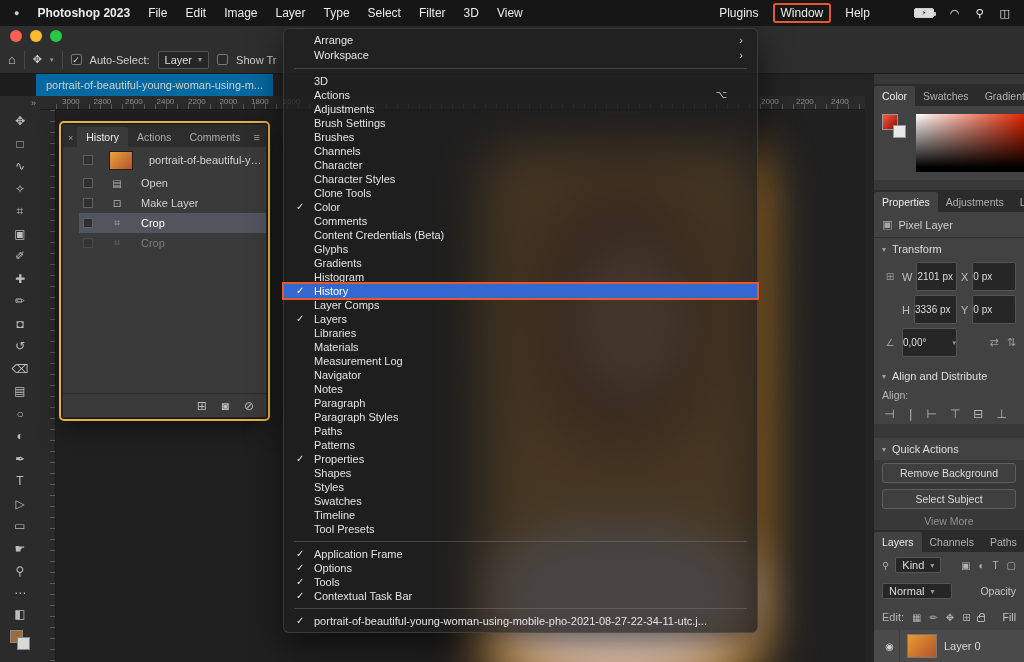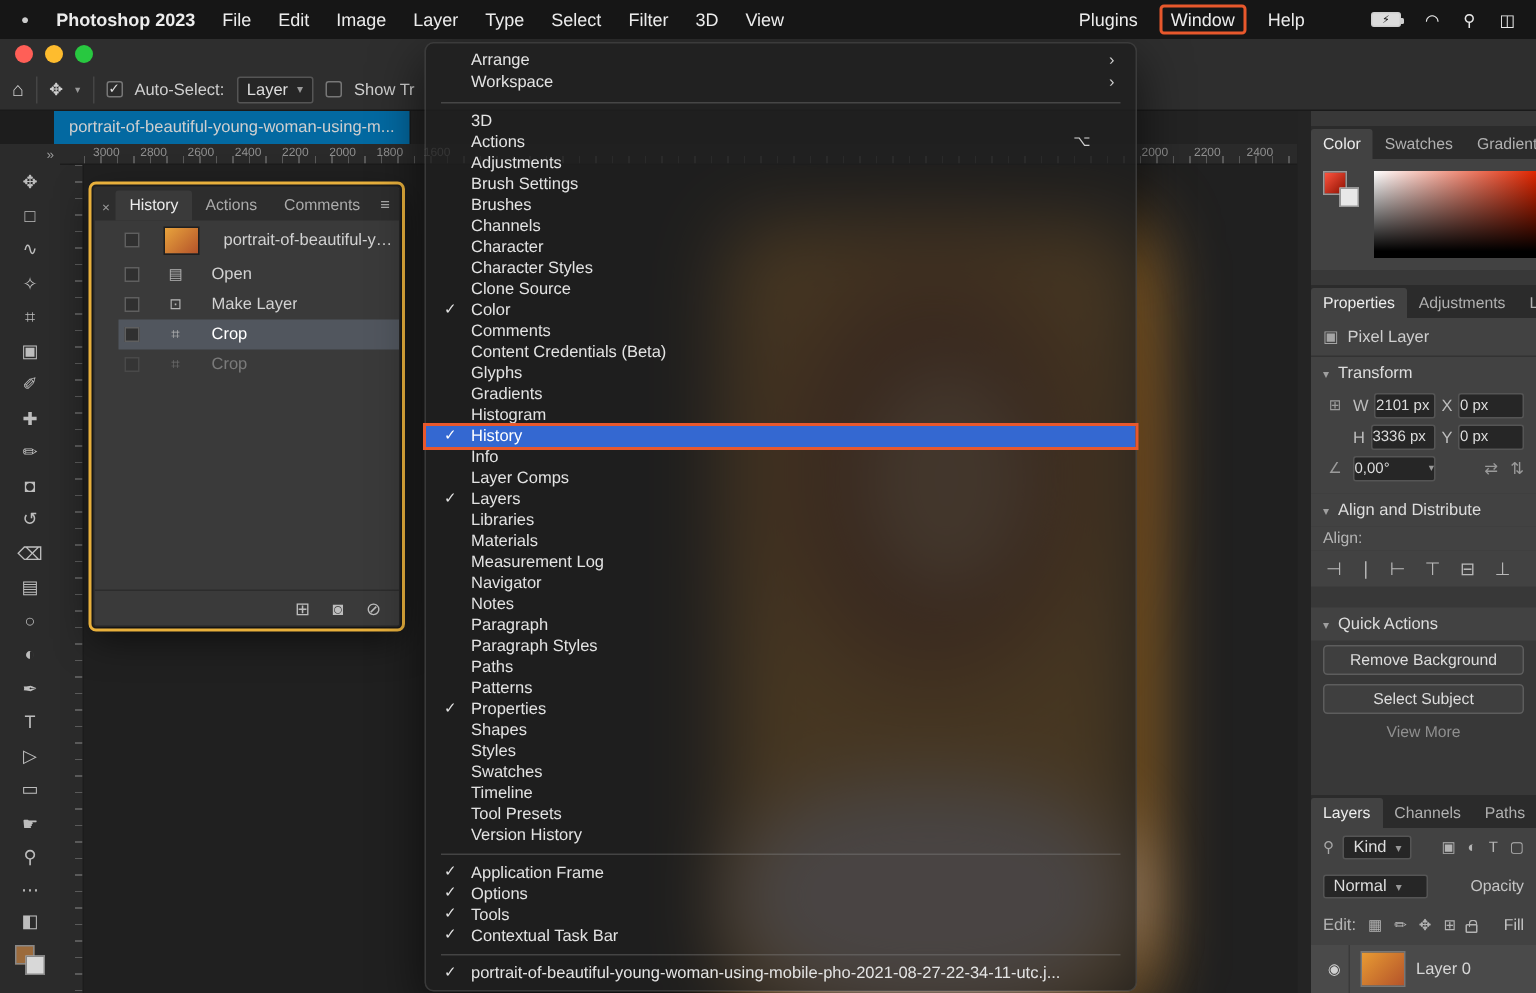--- a/index.html
+++ b/index.html
@@ -90,21 +90,21 @@
       linear-gradient(to bottom, rgba(0,0,0,0) 0%, #000 92%),
       linear-gradient(to right, #ffffff, #e02500); }
 
   .row-line { display:flex; align-items:center; gap:6px; padding:0 8px; flex:0 0 auto; color:#cfcfcf; }
   .pixel-layer { height:26px; background:#424242; border-bottom:1px solid #333; }
   .sec-head { height:22px; font-size:11px; color:#dddddd; background:#424242; }
   .sec-head .chev { font-size:8px; color:#9f9f9f; }
 
   .tgrid { display:grid; grid-template-columns:16px 1fr 1fr; gap:4px 4px; padding:2px 8px 8px 8px; background:#424242; flex:0 0 auto; align-items:center; }
   .tcell { display:flex; align-items:center; gap:4px; color:#bdbdbd; }
-  .tfield { background:#262626; border:1px solid #555; border-radius:2px; height:17px; line-height:15px;
+  .tfield { background:#262626; border:1px solid #555; border-radius:2px; height:29px; line-height:15px;
     padding:0 0; color:#dddddd; font-size:10px; flex:1; display:flex; align-items:center; gap:3px; white-space:nowrap; }
   .tfield .chev { margin-left:auto; font-size:7px; color:#999; }
   .ticon { color:#9a9a9a; font-size:10px; text-align:center; }
   .flip-icons { display:flex; gap:8px; color:#9a9a9a; font-size:11px; justify-content:flex-end; }
 
   .align-label { height:16px; font-size:10.5px; color:#b5b5b5; background:#424242; }
   .align-icons { height:24px; background:#424242; display:flex; gap:13px; padding:0 10px; align-items:center; color:#b9b9b9; font-size:12px; }
 
   .qa-btn { margin:3px 8px 3px 8px; height:20px; background:#3f3f3f; border:1px solid #5d5d5d; border-radius:3px;
     display:flex; align-items:center; justify-content:center; color:#dcdcdc; font-size:10.5px; flex:0 0 auto; }
@@ -535,21 +535,21 @@
         </div>
 
         <div class="menu-item">
           <span class="mi-check"></span>
           <span class="mi-label">Character Styles</span>
           <span class="mi-short"></span>
         </div>
 
         <div class="menu-item">
           <span class="mi-check"></span>
-          <span class="mi-label">Clone Source</span>
+          <span class="mi-label">Clone Tools</span>
           <span class="mi-short"></span>
         </div>
 
         <div class="menu-item">
           <span class="mi-check">✓</span>
           <span class="mi-label">Color</span>
           <span class="mi-short"></span>
         </div>
 
         <div class="menu-item">
@@ -581,25 +581,20 @@
           <span class="mi-label">Histogram</span>
           <span class="mi-short"></span>
         </div>
 
         <div class="menu-item highlighted">
           <span class="mi-check">✓</span>
           <span class="mi-label">History</span>
           <span class="mi-short"></span>
         </div>
 
-        <div class="menu-item">
-          <span class="mi-check"></span>
-          <span class="mi-label">Info</span>
-          <span class="mi-short"></span>
-        </div>
 
         <div class="menu-item">
           <span class="mi-check"></span>
           <span class="mi-label">Layer Comps</span>
           <span class="mi-short"></span>
         </div>
 
         <div class="menu-item">
           <span class="mi-check">✓</span>
           <span class="mi-label">Layers</span>
@@ -689,25 +684,20 @@
           <span class="mi-label">Timeline</span>
           <span class="mi-short"></span>
         </div>
 
         <div class="menu-item">
           <span class="mi-check"></span>
           <span class="mi-label">Tool Presets</span>
           <span class="mi-short"></span>
         </div>
 
-        <div class="menu-item">
-          <span class="mi-check"></span>
-          <span class="mi-label">Version History</span>
-          <span class="mi-short"></span>
-        </div>
       </div>
     <div class="menu-sep"></div>
     <div>
 
         <div class="menu-item">
           <span class="mi-check">✓</span>
           <span class="mi-label">Application Frame</span>
         </div>
 
         <div class="menu-item">

